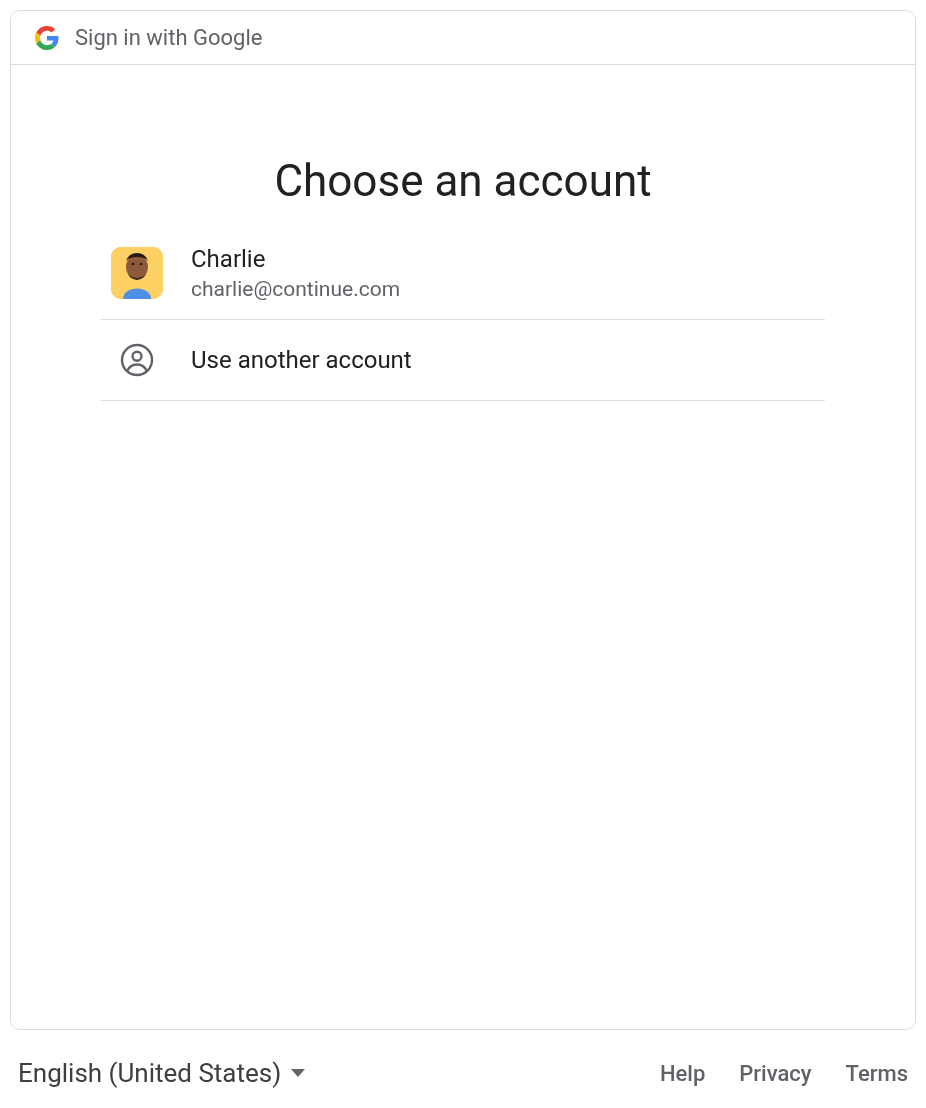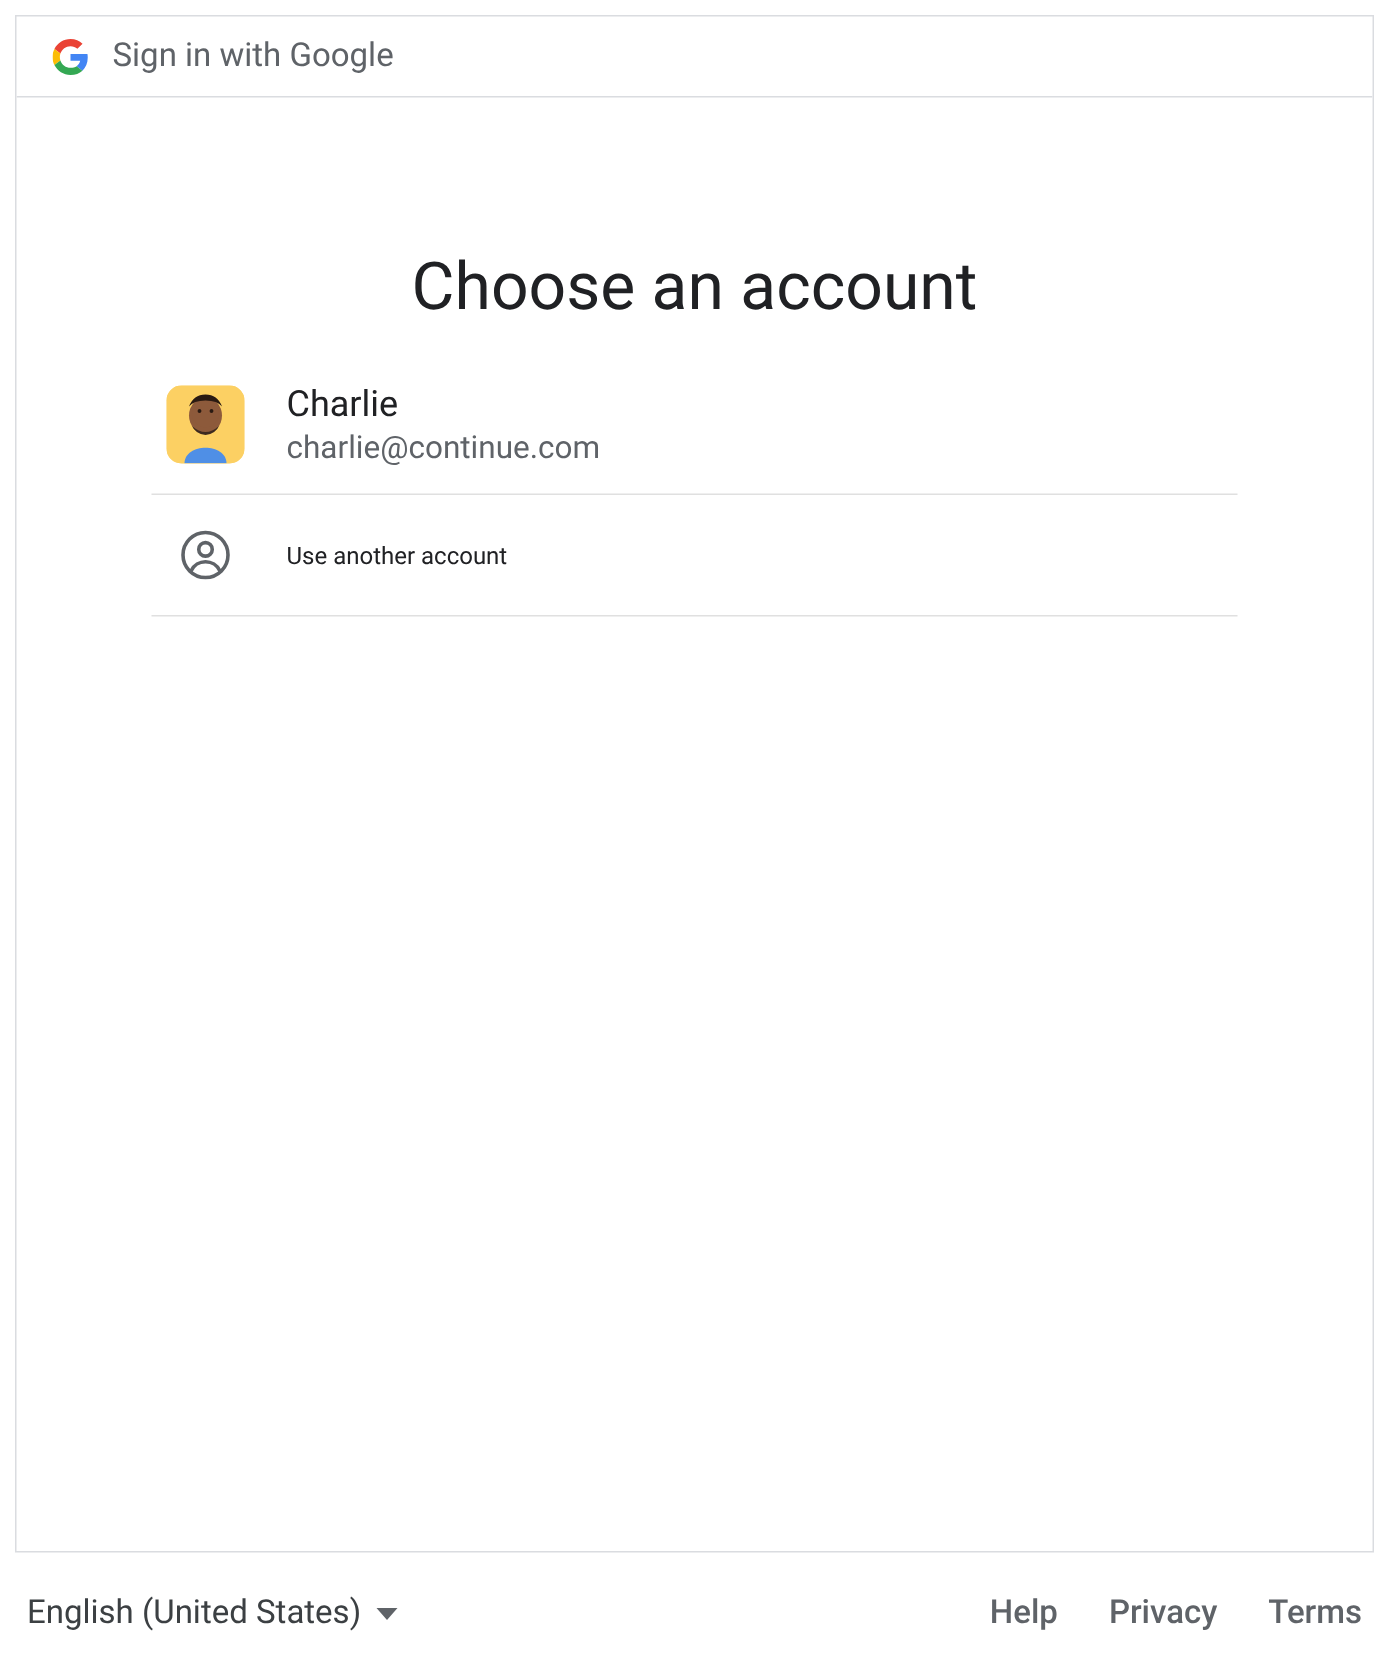--- a/index.html
+++ b/index.html
@@ -8,21 +8,21 @@
     background: #fff;
     width: 926px;
     height: 1108px;
     display: flex;
     flex-direction: column;
     align-items: stretch;
     padding: 10px;
   }
   .card {
     border: 1px solid #dadce0;
-    border-radius: 0;
+    border-radius: 10px;
     width: 100%;
     flex: 1;
     display: flex;
     flex-direction: column;
     overflow: hidden;
   }
   .header-bar {
     display: flex;
     align-items: center;
     gap: 16px;
@@ -43,21 +43,20 @@
     display: flex;
     flex-direction: column;
     flex: 1;
   }
   .title {
     font-size: 44px;
     font-weight: 400;
     color: #202124;
     text-align: center;
     margin-bottom: 22px;
-    margin-top: 10px;
   }
   .subtitle {
     font-size: 28px;
     color: #202124;
     text-align: center;
     margin-bottom: 70px;
   }
   .subtitle .app-link {
     color: #1a73e8;
     font-weight: 500;
@@ -116,35 +115,35 @@
     justify-content: center;
     align-items: center;
     flex-shrink: 0;
   }
   .person-icon {
     width: 36px;
     height: 36px;
     color: #5f6368;
   }
   .use-another-label {
-    font-size: 16px;
+    font-size: 24px;
     color: #202124;
   }
   .footer {
     display: flex;
     justify-content: space-between;
     align-items: center;
     padding: 28px 8px 10px 8px;
   }
   .lang-select {
     display: flex;
     align-items: center;
     gap: 10px;
     color: #3c4043;
-    font-size: 22px;
+    font-size: 26px;
     cursor: pointer;
   }
   .dropdown-arrow {
     width: 0;
     height: 0;
     border-left: 7px solid transparent;
     border-right: 7px solid transparent;
     border-top: 8px solid #5f6368;
   }
   .footer-links {

